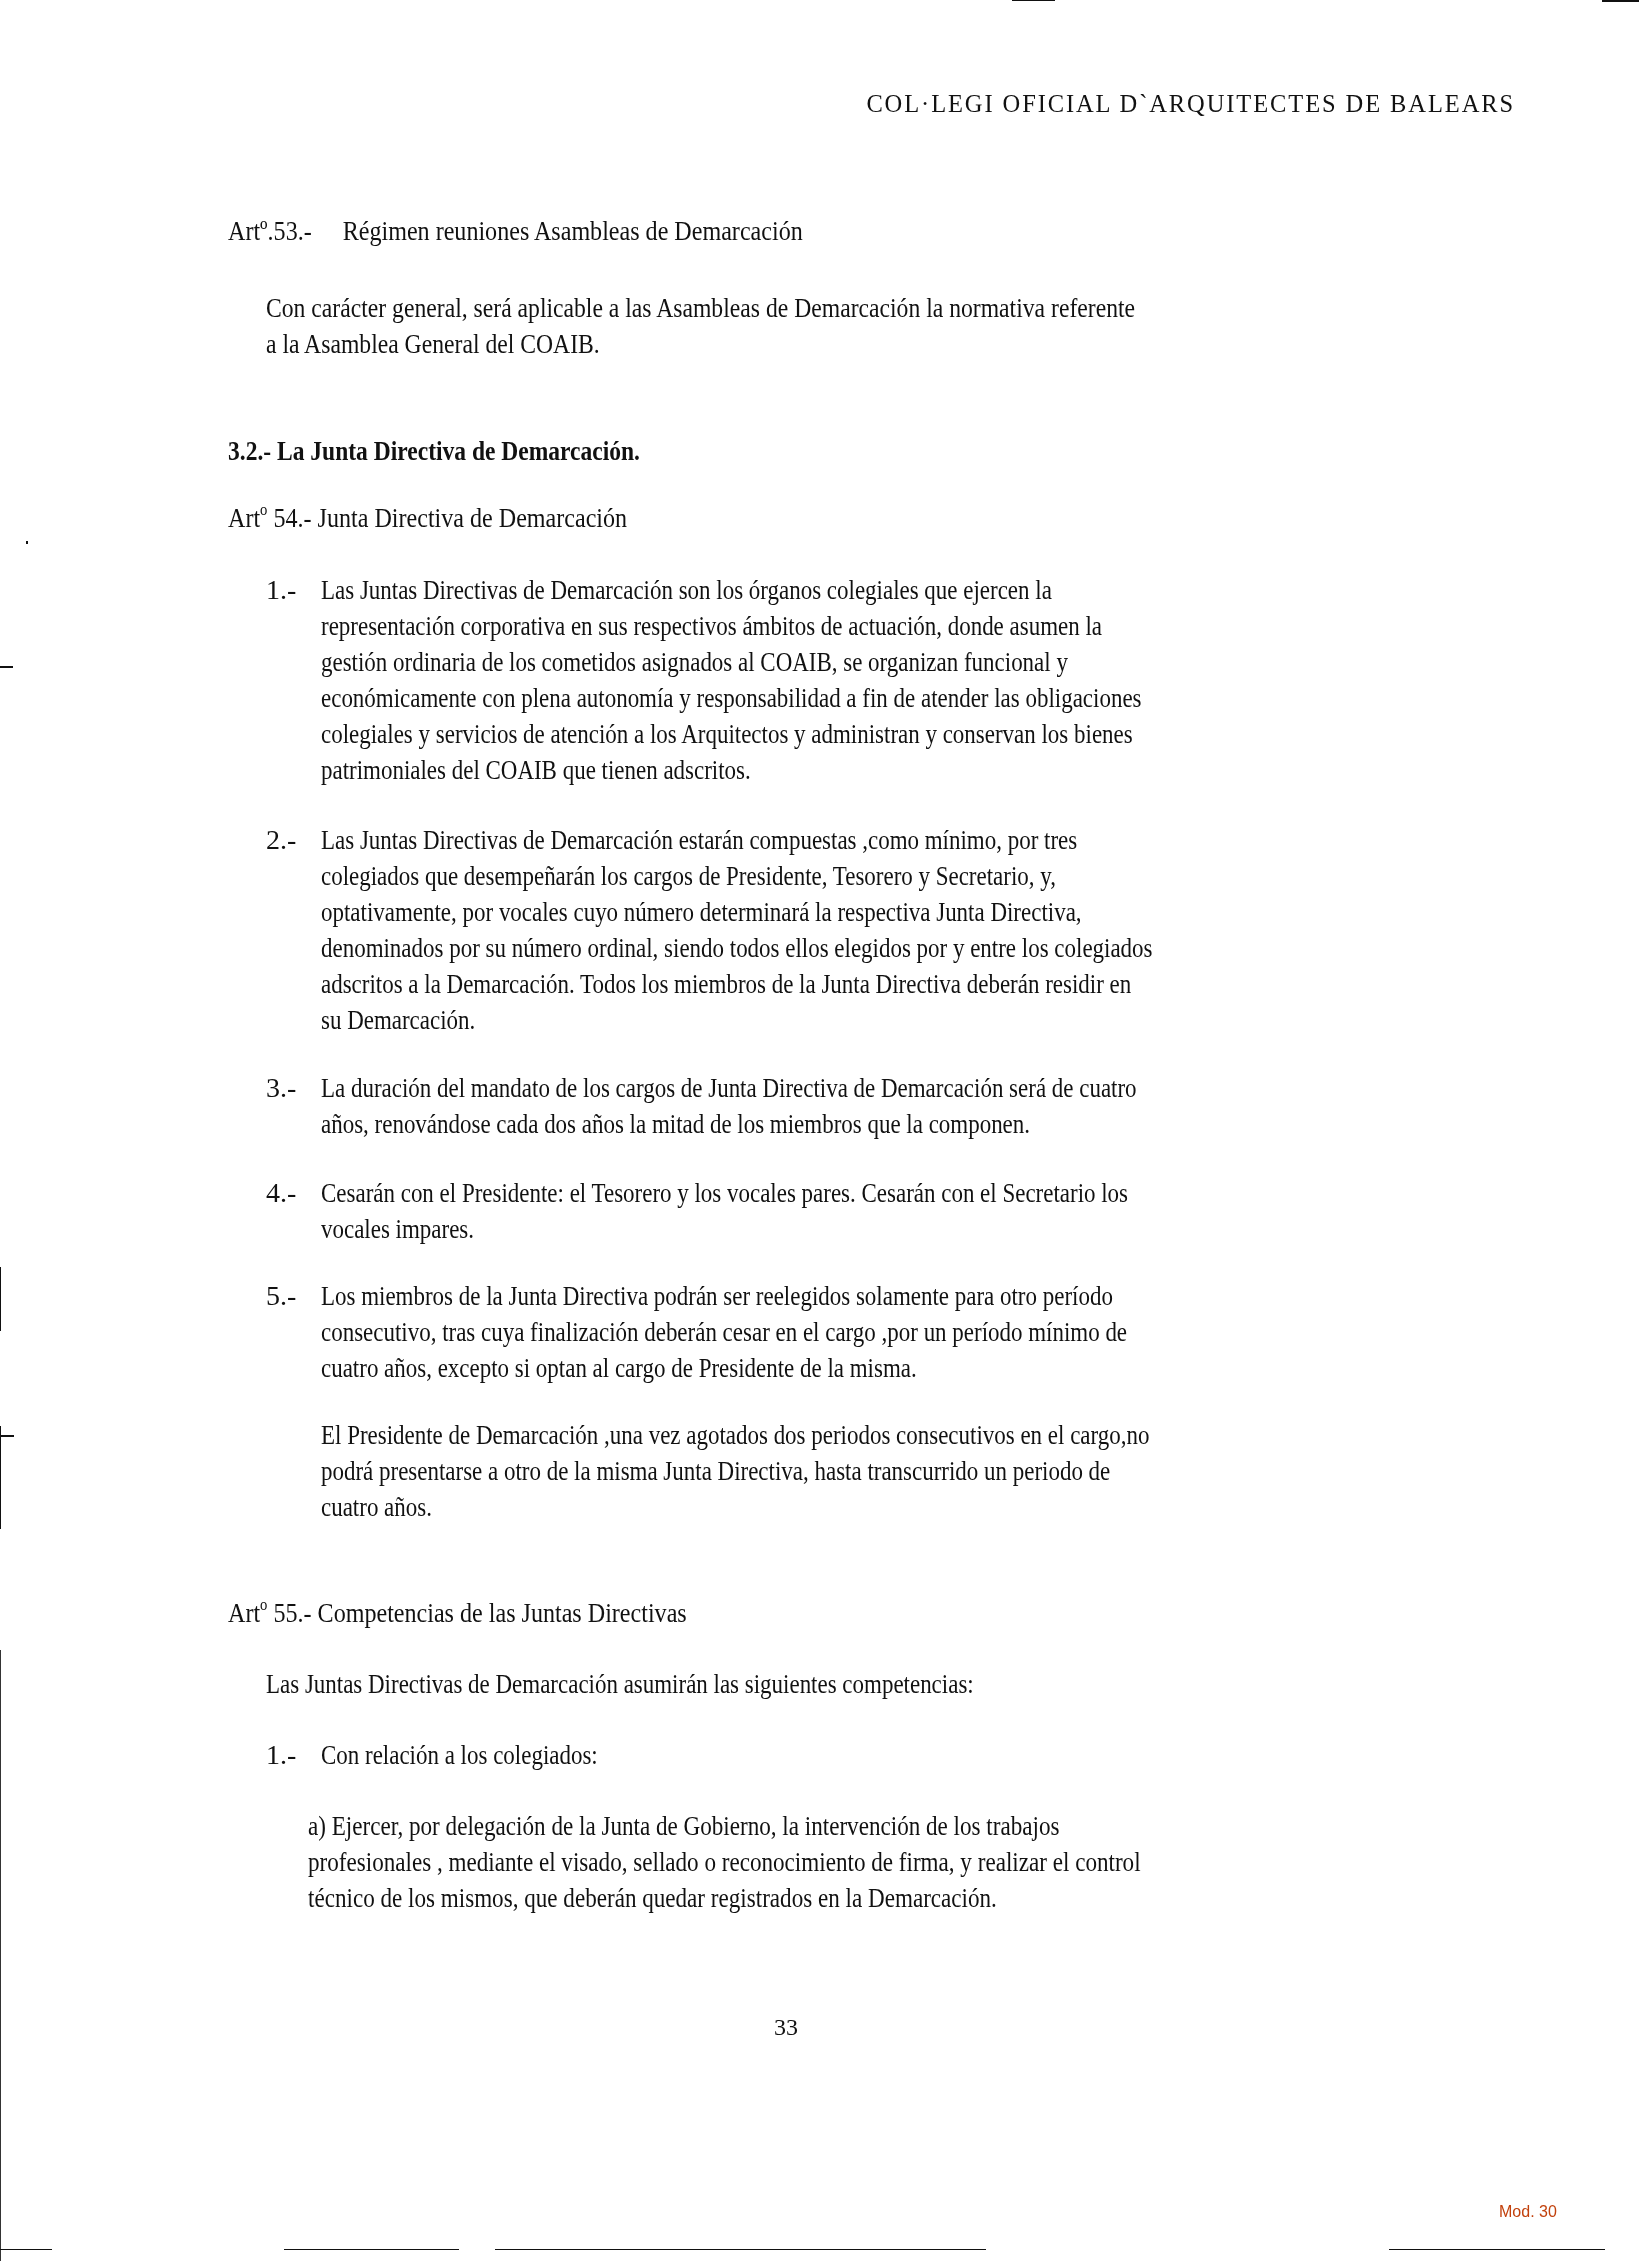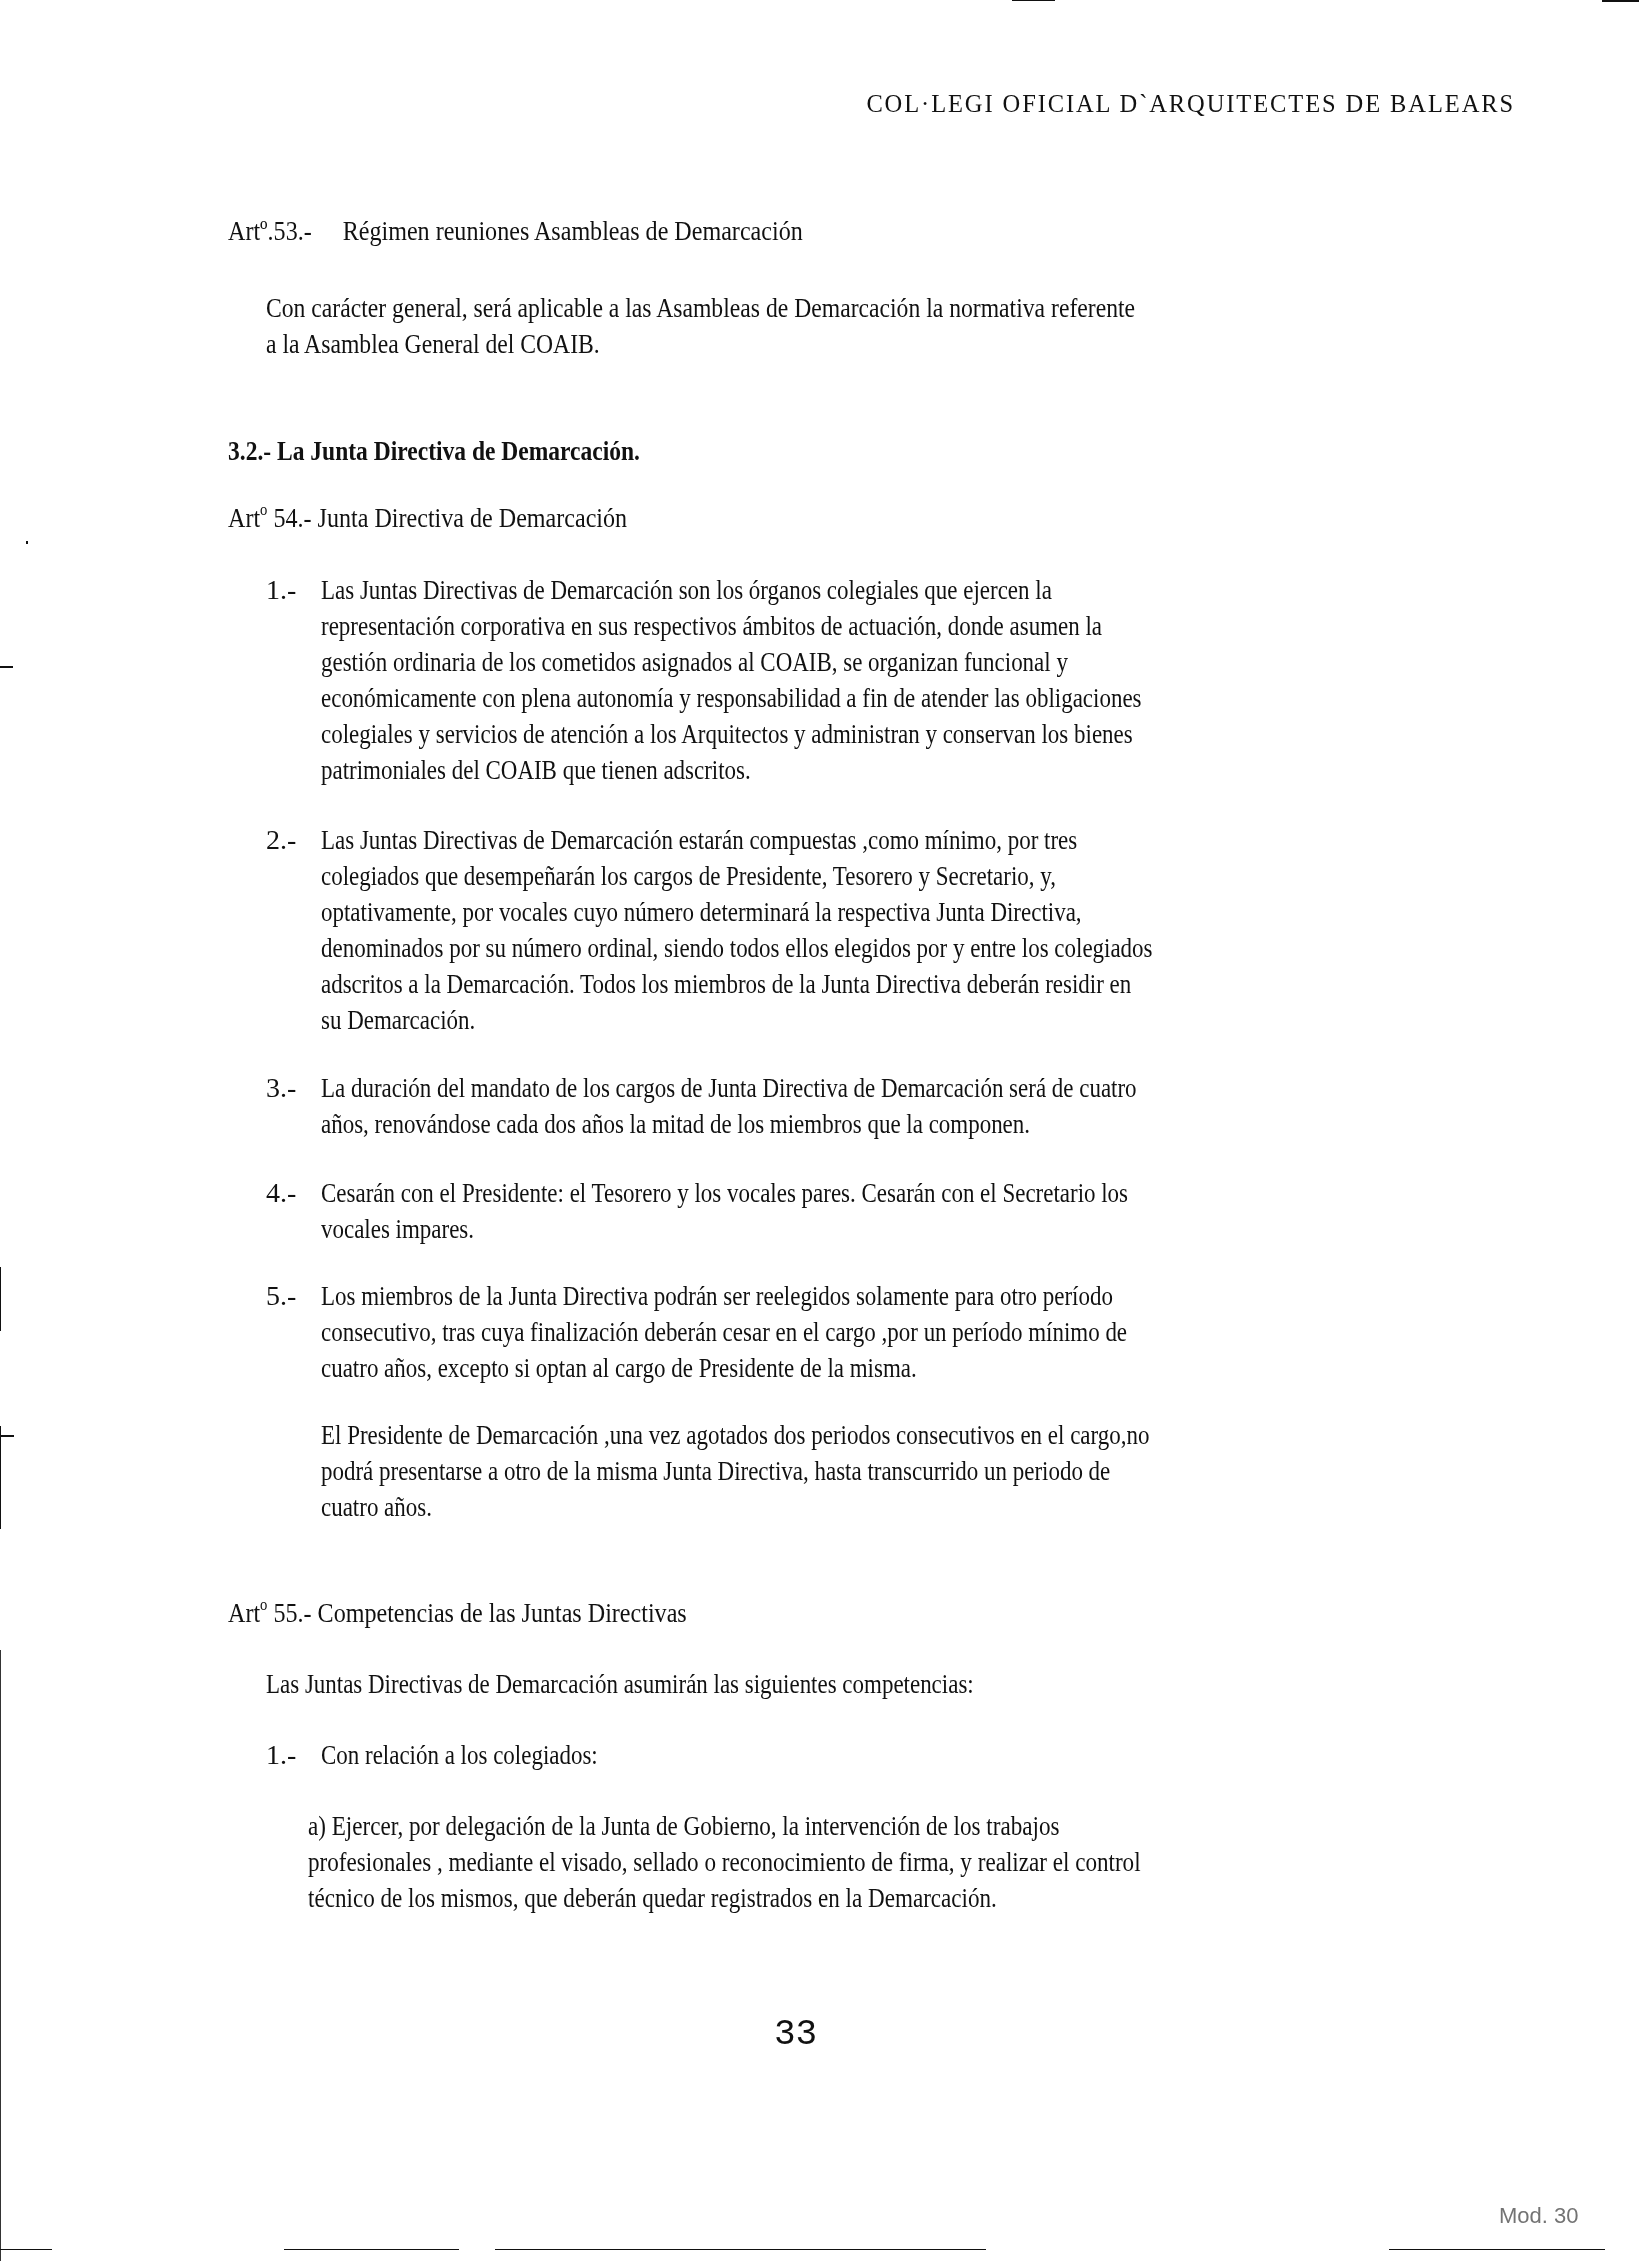--- a/index.html
+++ b/index.html
@@ -19,24 +19,24 @@
       transform-origin: left top; transform: scaleX(0.86);
     }
     .heading sup { font-size: 17px; vertical-align: 11.6px; line-height: 0; }
     .bold { font-weight: bold; }
     .para {
       font-size: 28px; line-height: 36px; text-align: justify;
       transform-origin: left top;
     }
     .para .line { display: block; white-space: nowrap; }
     .num { font-size: 28px; line-height: 36px; white-space: nowrap; }
-    .pagenum { left: 774px; top: 2014px; font-size: 36px; font-family: Liberation Mono, monospace; }
+    .pagenum { left: 774px; top: 2014px; font-size: 24px; }
     .mod {
       left: 1499px; top: 2203px; font-family: "Liberation Sans", "DejaVu Sans", sans-serif;
-      font-size: 22px; color: #737373;
+      font-size: 16px; color: #c2410c;
     }
     .rule { position: absolute; background: #111; }
   </style>
 </head>
 <body>
 
 <div class="abs header">COL·LEGI OFICIAL D`ARQUITECTES DE BALEARS</div>
 
 <div class="abs heading" style="left:228px; top:213px;">
   <span>Artº.53.-</span><span style="display:inline-block;width:36px;"></span><span>Régimen reuniones Asambleas de Demarcación</span>

